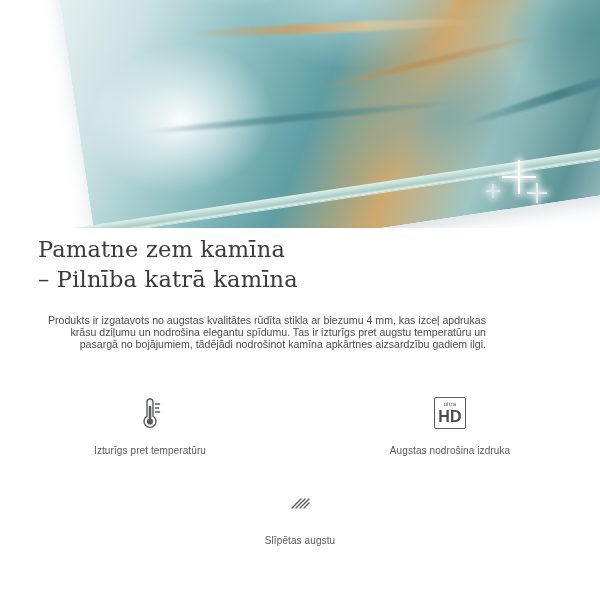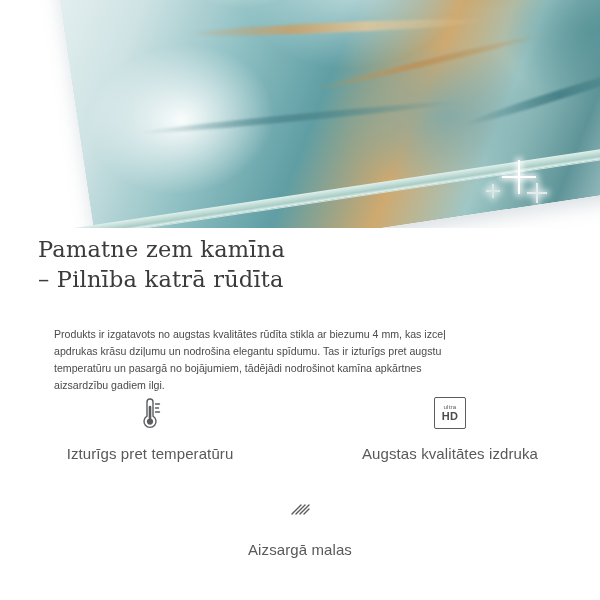--- a/index.html
+++ b/index.html
@@ -100,26 +100,27 @@
     font-family: "DejaVu Serif", "Liberation Serif", serif;
     font-size: 22.5px;
     line-height: 30px;
     font-weight: 400;
     color: #3b3b3b;
     letter-spacing: .2px;
   }
   .headline .line2 { display: block; }
 
   .paragraph {
-    margin: 16px;
+    margin: 4px;
     padding: 16px 34px 0 38px;
     font-size: 10.6px;
-    line-height: 17px;
+    line-height: 12px;
     color: #4a4a4a;
     max-width: 540px;
+    text-align: right;
   }
 
   
   .features {
     position: absolute;
     top: 392px;
     left: 0;
     width: 600px;
   }
   .feature-row {
@@ -135,21 +136,21 @@
   }
   .feature-row.row2 { margin-top: 26px; }
   .icon-box {
     height: 42px;
     display: flex;
     align-items: center;
     justify-content: center;
   }
   .feature-label {
     margin-top: 11px;
-    font-size: 15px;
+    font-size: 10px;
     color: #58595b;
     text-align: center;
     letter-spacing: .1px;
   }
   .ultrahd {
     width: 30px;
     height: 30px;
     border: 1.4px solid #5b5c5e;
     border-radius: 2px;
     display: flex;
@@ -158,21 +159,21 @@
     justify-content: center;
     line-height: 1;
   }
   .ultrahd .u-top {
     font-size: 6.2px;
     color: #5b5c5e;
     letter-spacing: .2px;
     margin-bottom: 1px;
   }
   .ultrahd .u-bot {
-    font-size: 11px;
+    font-size: 16px;
     font-weight: bold;
     color: #4a4b4d;
     letter-spacing: .3px;
     text-align: center;
   }
 </style>
 </head>
 <body>
 
 <div class="page">
@@ -188,21 +189,21 @@
     </div>
     <div class="glass-edge"></div>
     <div class="sparkle sp1"></div>
     <div class="sparkle sp2"></div>
     <div class="sparkle sp3"></div>
   </div>
 
   <div class="content">
     <h1 class="headline">
       <span>Pamatne zem kamīna</span>
-      <span class="line2">– Pilnība katrā rūdīta</span>
+      <span class="line2">– Pilnība katrā kamīna</span>
     </h1>
     <p class="paragraph">Produkts ir izgatavots no augstas kvalitātes rūdīta stikla ar biezumu 4 mm, kas izceļ apdrukas krāsu dziļumu un nodrošina elegantu spīdumu. Tas ir izturīgs pret augstu temperatūru un pasargā no bojājumiem, tādējādi nodrošinot kamīna apkārtnes aizsardzību gadiem ilgi.</p>
   </div>
 
   <div class="features">
 
     <div class="feature-row row1">
 
       <div class="feature">
         <div class="icon-box">
@@ -216,35 +217,35 @@
         <div class="feature-label">Izturīgs pret temperatūru</div>
       </div>
 
       <div class="feature">
         <div class="icon-box">
           <div class="ultrahd">
             <span class="u-top">ultra</span>
             <span class="u-bot">HD</span>
           </div>
         </div>
-        <div class="feature-label">Augstas kvalitātes izdruka</div>
+        <div class="feature-label">Augstas nodrošina izdruka</div>
       </div>
 
 
     </div>
 
     <div class="feature-row row2">
 
 
       <div class="feature">
         <div class="icon-box">
           <svg width="40" height="40" viewBox="0 0 40 40" fill="none" stroke="#5b5c5e" stroke-width="1.4" stroke-linecap="round">
             <path d="M12 25l9-9M16 25l9-9M20 25l9-9M24 25l5-5"></path>
           </svg>
         </div>
-        <div class="feature-label">Aizsargā malas</div>
+        <div class="feature-label">Slīpētas augstu</div>
       </div>
 
 
     </div>
   </div>
 
 </div>
 
 </body></html>

